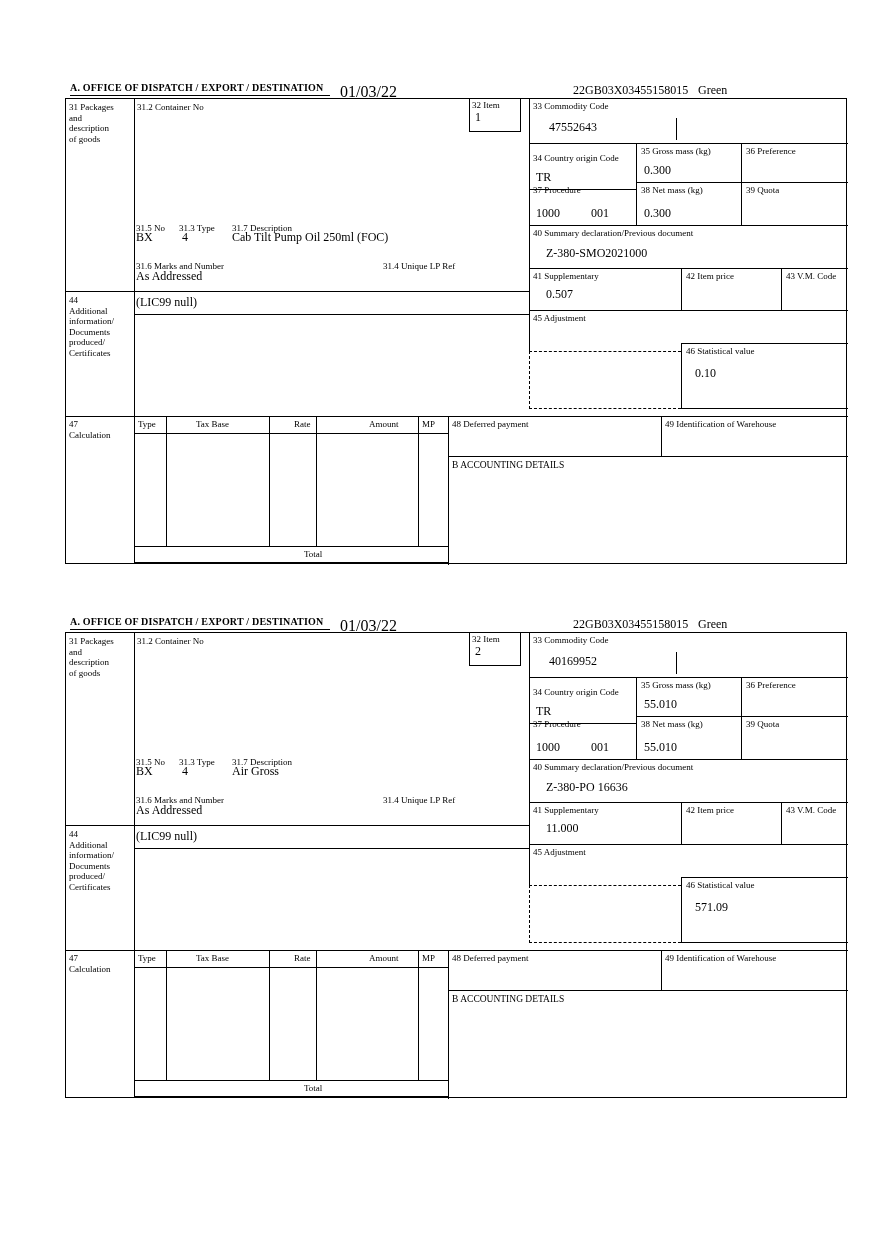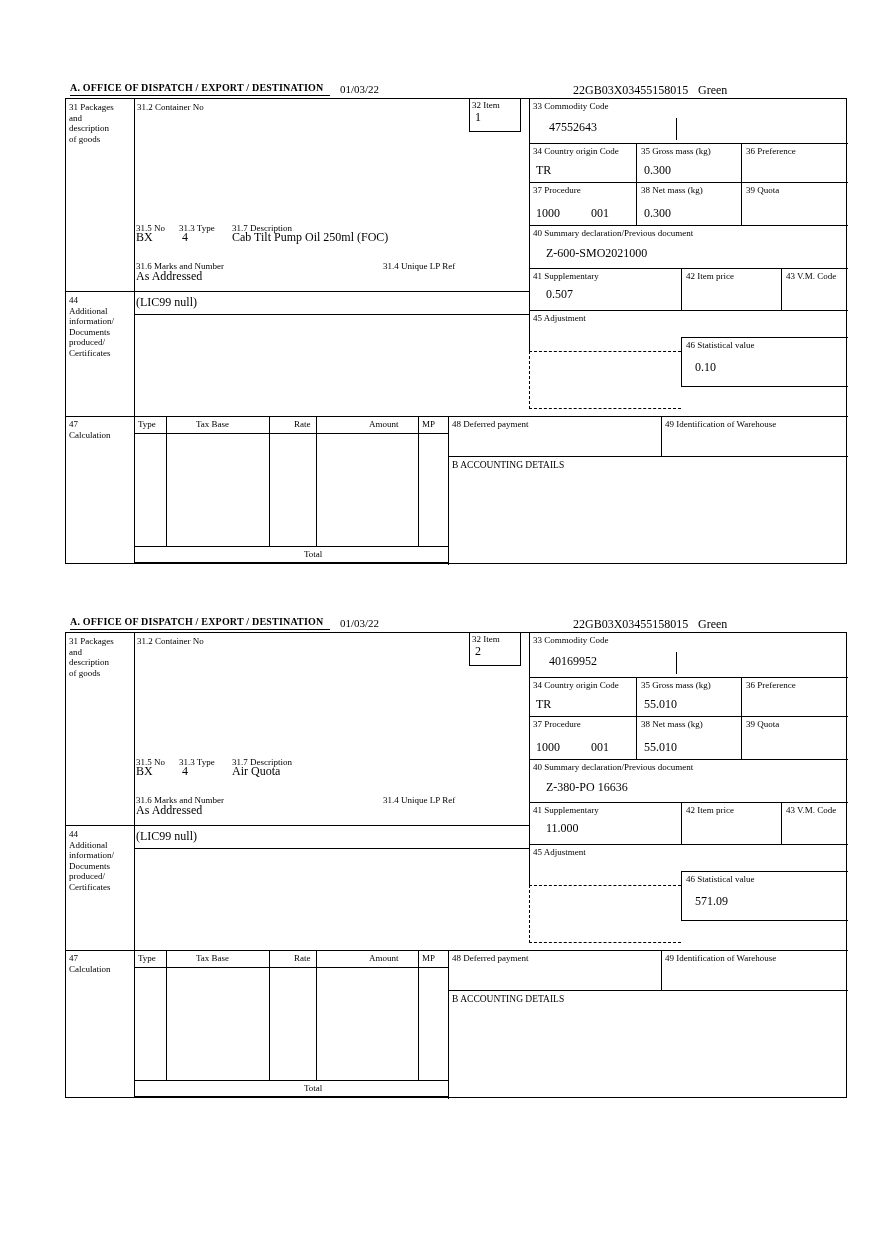--- a/index.html
+++ b/index.html
@@ -10,21 +10,21 @@
   }
   #blocks { padding-top:82px; }
   .block { position:relative; margin-left:65px; width:783px; height:482px; }
   .block + .block { margin-top:52px; }
 
   
   .hdr { position:absolute; left:0; top:0; width:783px; height:16px; }
   .hdr-title { position:absolute; left:5px; top:0; font-size:10px; font-weight:bold;
                letter-spacing:.2px; display:inline-block; min-width:260px;
                border-bottom:1px solid #000; padding-bottom:2px; white-space:nowrap; }
-  .hdr-date   { position:absolute; left:275px; top:1px; font-size:11px; }
+  .hdr-date   { position:absolute; left:275px; top:1px; font-size:16px;text-decoration:underline; }
   .hdr-ref    { position:absolute; left:508px; top:1px; font-size:12px; }
   .hdr-status { position:absolute; left:633px; top:1px; font-size:12px; }
 
   
   .formbox { position:absolute; left:0; top:16px; width:782px; height:466px;
              border:1px solid #000;padding-left:20px; }
 
   .lbl { position:absolute; font-size:9px; line-height:10.5px; white-space:pre-line; }
   .val { position:absolute; font-size:12px; white-space:nowrap; }
 
@@ -58,37 +58,37 @@
   .vlic   { left:70px; top:196px; }
 
   
   .rgrid { position:absolute; left:463px; top:0; width:319px; height:317px; }
   .cell { position:absolute; }
   .cell > .lbl { left:4px; top:2px; }
   .cell > .valb { position:absolute; font-size:12px; white-space:nowrap; left:7px; bottom:4px; }
   .c33 { left:0; top:0; width:319px; height:45px; border-bottom:1px solid #000; }
   .c33 .val { left:20px; top:21px; }
   .tick { position:absolute; left:147px; top:19px; width:1px; height:22px; background:#000; }
-  .c34 { left:0;     top:45px; width:107px; height:39px; border-bottom:1px solid #000;text-align:center; }
+  .c34 { left:0;     top:52px; width:107px; height:39px; border-bottom:1px solid #000;text-align:center; }
   .c35 { left:107px; top:45px; width:105px; height:39px; border-bottom:1px solid #000; border-left:1px solid #000; }
   .c36 { left:212px; top:45px; width:107px; height:39px; border-bottom:1px solid #000; border-left:1px solid #000; }
   .c37 { left:0;     top:84px; width:107px; height:43px; border-bottom:1px solid #000;text-decoration:underline; }
   .c37 .v37b { left:62px; }
   .c38 { left:107px; top:84px; width:105px; height:43px; border-bottom:1px solid #000; border-left:1px solid #000; }
   .c39 { left:212px; top:84px; width:107px; height:43px; border-bottom:1px solid #000; border-left:1px solid #000; }
   .c40 { left:0; top:127px; width:319px; height:43px; border-bottom:1px solid #000; }
   .c40 .val { left:17px; top:20px; }
   .c41 { left:0;     top:170px; width:152px; height:42px; border-bottom:1px solid #000; }
   .c41 .val { left:17px; top:18px; }
   .c42 { left:152px; top:170px; width:100px; height:42px; border-bottom:1px solid #000; border-left:1px solid #000; }
   .c43 { left:252px; top:170px; width:67px;  height:42px; border-bottom:1px solid #000; border-left:1px solid #000; }
   .c45 { left:0; top:212px; width:319px; height:40px; }
   .cdash { left:0; top:252px; width:152px; height:58px;
            border-top:1px dashed #000; border-bottom:1px dashed #000; border-left:1px dashed #000; }
-  .c46 { left:152px; top:238px; width:167px; height:50px;
+  .c46 { left:152px; top:244px; width:167px; height:66px;
          border:1px solid #000; border-right:none; }
   .c46 .val { left:13px; top:22px;font-family:Liberation Serif, serif; }
 
   
   .tblright-line { left:382px; top:317px; width:1px; height:149px; }
   .colline { top:317px; width:1px; height:130px; }
   .col1 { left:100px; } .col2 { left:203px; } .col3 { left:250px; } .col4 { left:352px; }
   .thead-line    { left:68px; top:334px; width:314px; height:1px; }
   .totaltop-line { left:68px; top:447px; width:314px; height:1px; }
   .totalbot-line { left:68px; top:463px; width:314px; height:1px; }
@@ -181,21 +181,21 @@
       </div>
       <div class="cell c38">
         <span class="lbl">38 Net mass (kg)</span>
         <span class="valb">0.300</span>
       </div>
       <div class="cell c39">
         <span class="lbl">39 Quota</span>
       </div>
       <div class="cell c40">
         <span class="lbl">40 Summary declaration/Previous document</span>
-        <span class="val">Z-600-SMO2021000</span>
+        <span class="val">Z-380-SMO2021000</span>
       </div>
       <div class="cell c41">
         <span class="lbl">41 Supplementary</span>
         <span class="val">0.507</span>
       </div>
       <div class="cell c42">
         <span class="lbl">42 Item price</span>
       </div>
       <div class="cell c43">
         <span class="lbl">43 V.M. Code</span>
@@ -269,21 +269,21 @@
     <div class="b32">
       <span class="lbl">32 Item</span>
       <span class="val">2</span>
     </div>
 
     <span class="lbl l315">31.5 No</span>
     <span class="lbl l313">31.3 Type</span>
     <span class="lbl l317">31.7 Description</span>
     <span class="val vpkgno">BX</span>
     <span class="val vpkgtype">4</span>
-    <span class="val vdesc">Air Quota</span>
+    <span class="val vdesc">Air Gross</span>
 
     <span class="lbl l316">31.6 Marks and Number</span>
     <span class="lbl l314">31.4 Unique LP Ref</span>
     <span class="val vmarks">As Addressed</span>
     <span class="val vlic">(LIC99 null)</span>
 
     <div class="rgrid">
       <div class="cell c33">
         <span class="lbl">33 Commodity Code</span>
         <span class="val">40169952</span>

